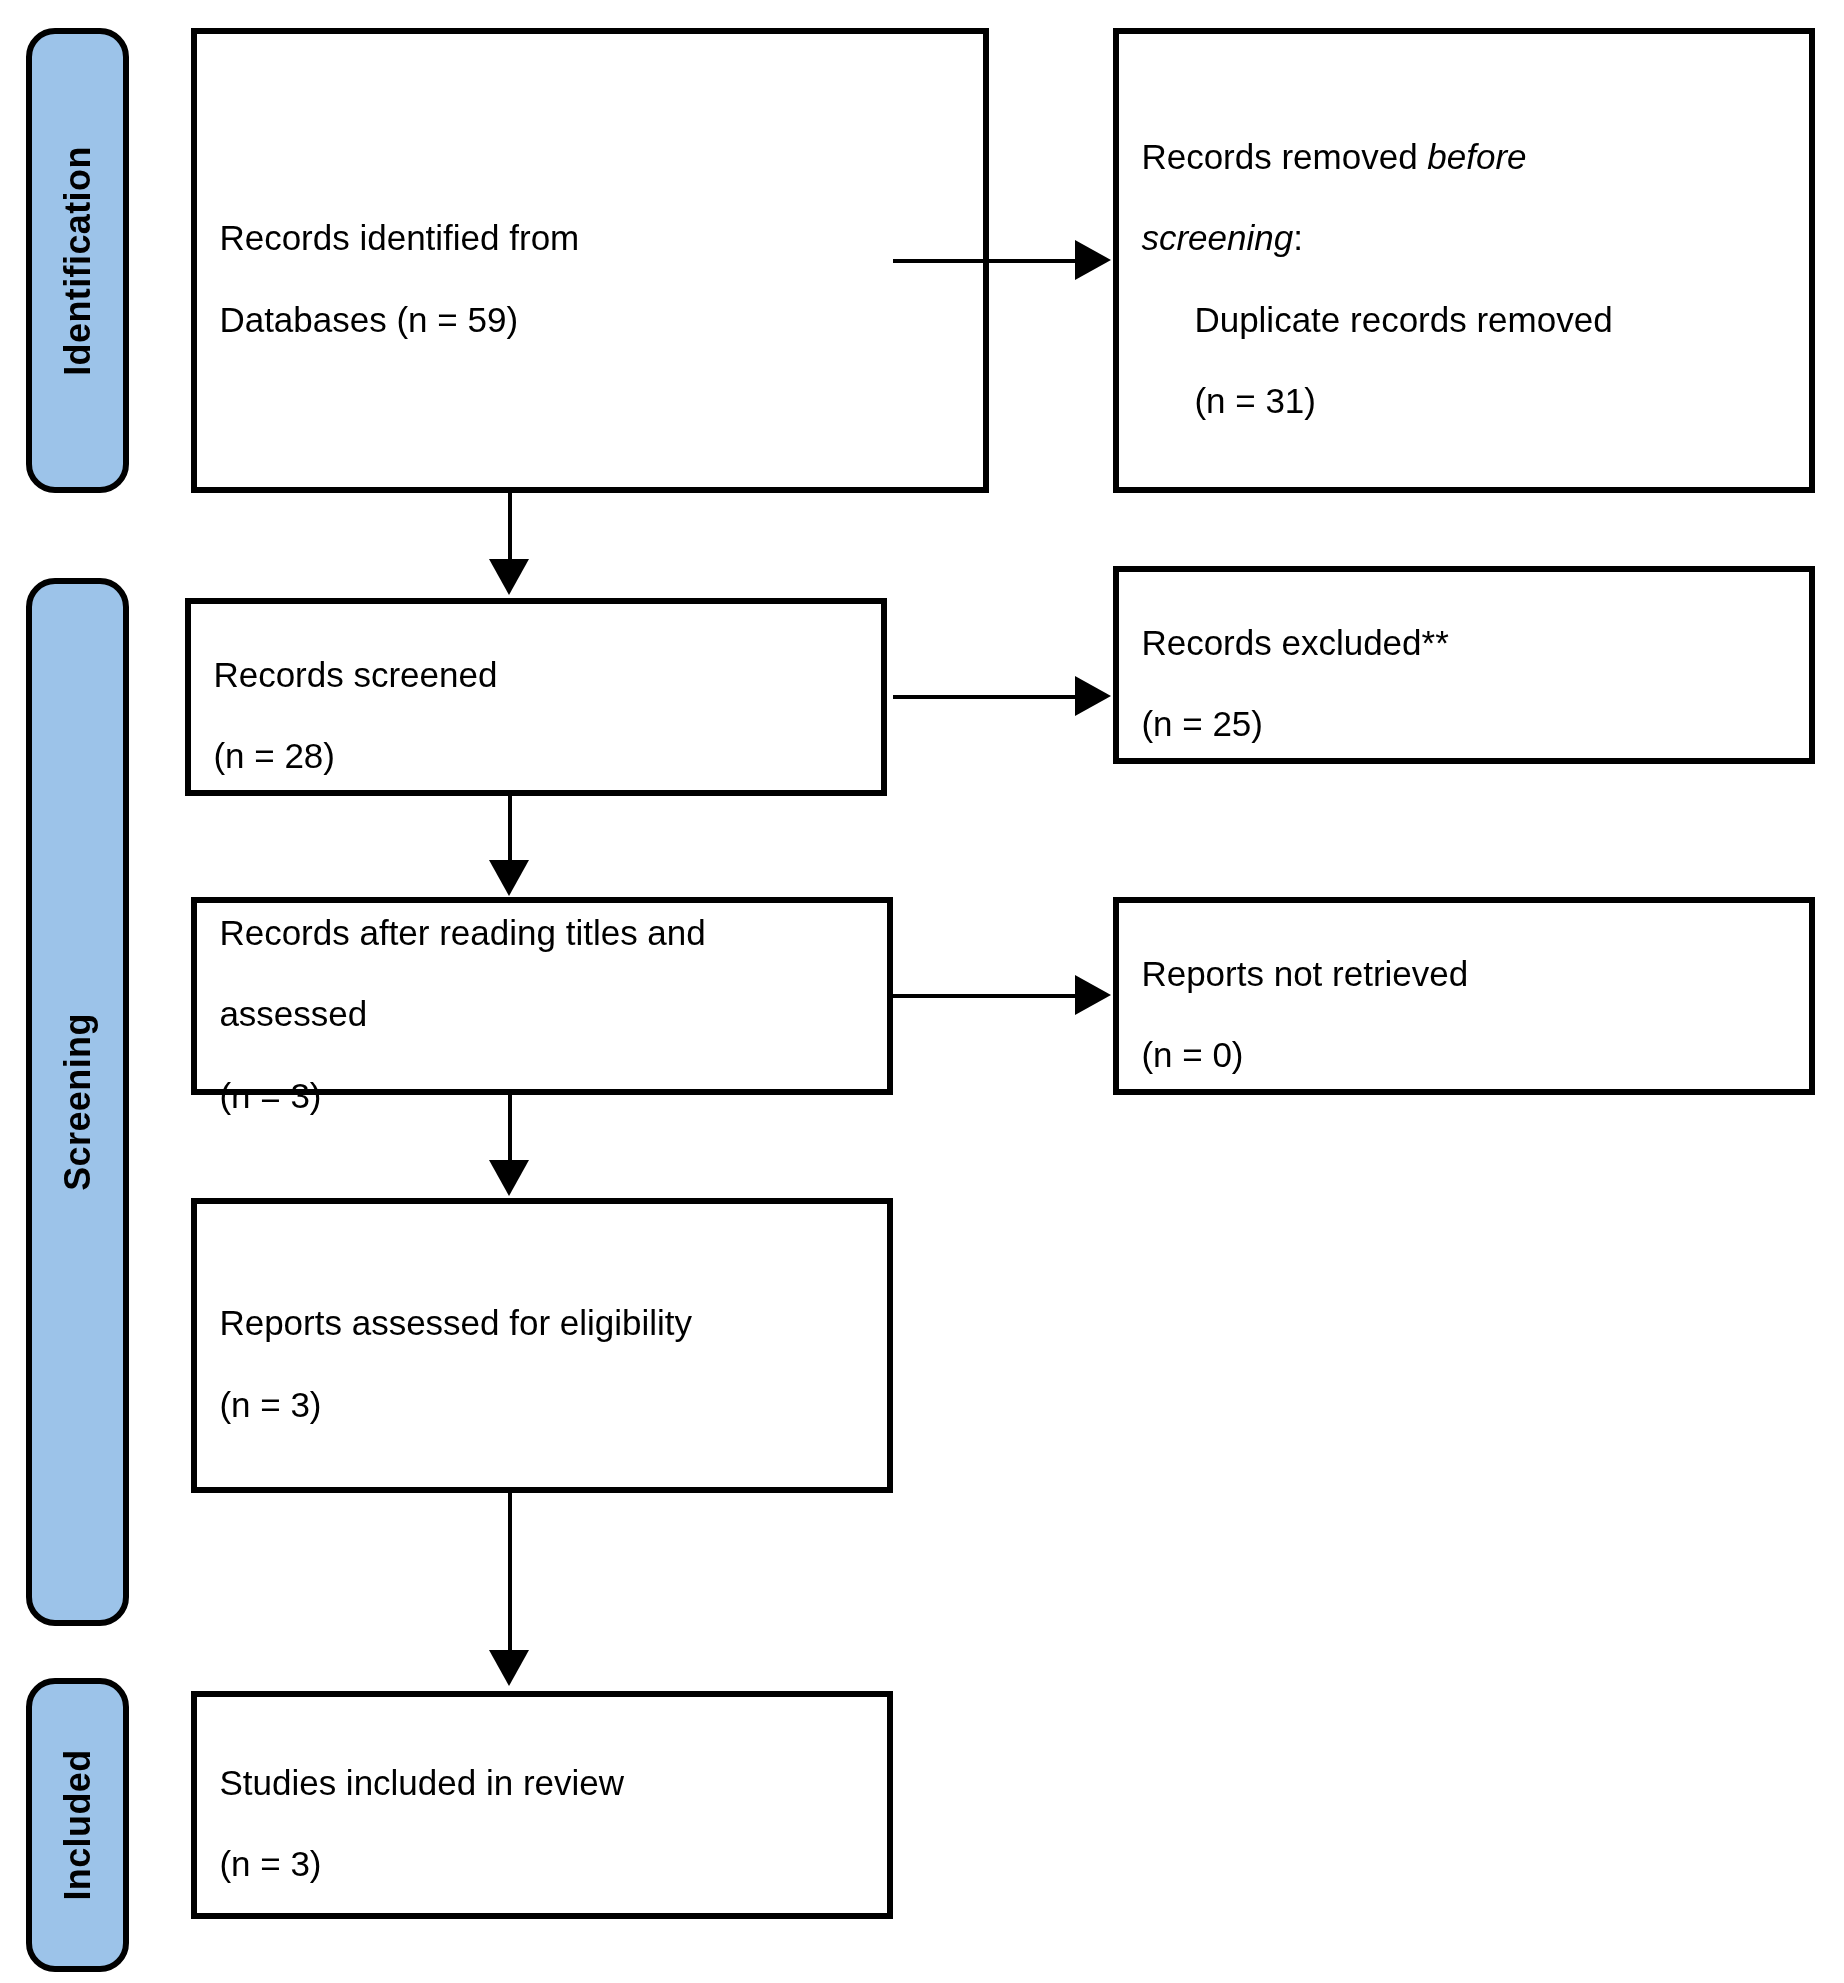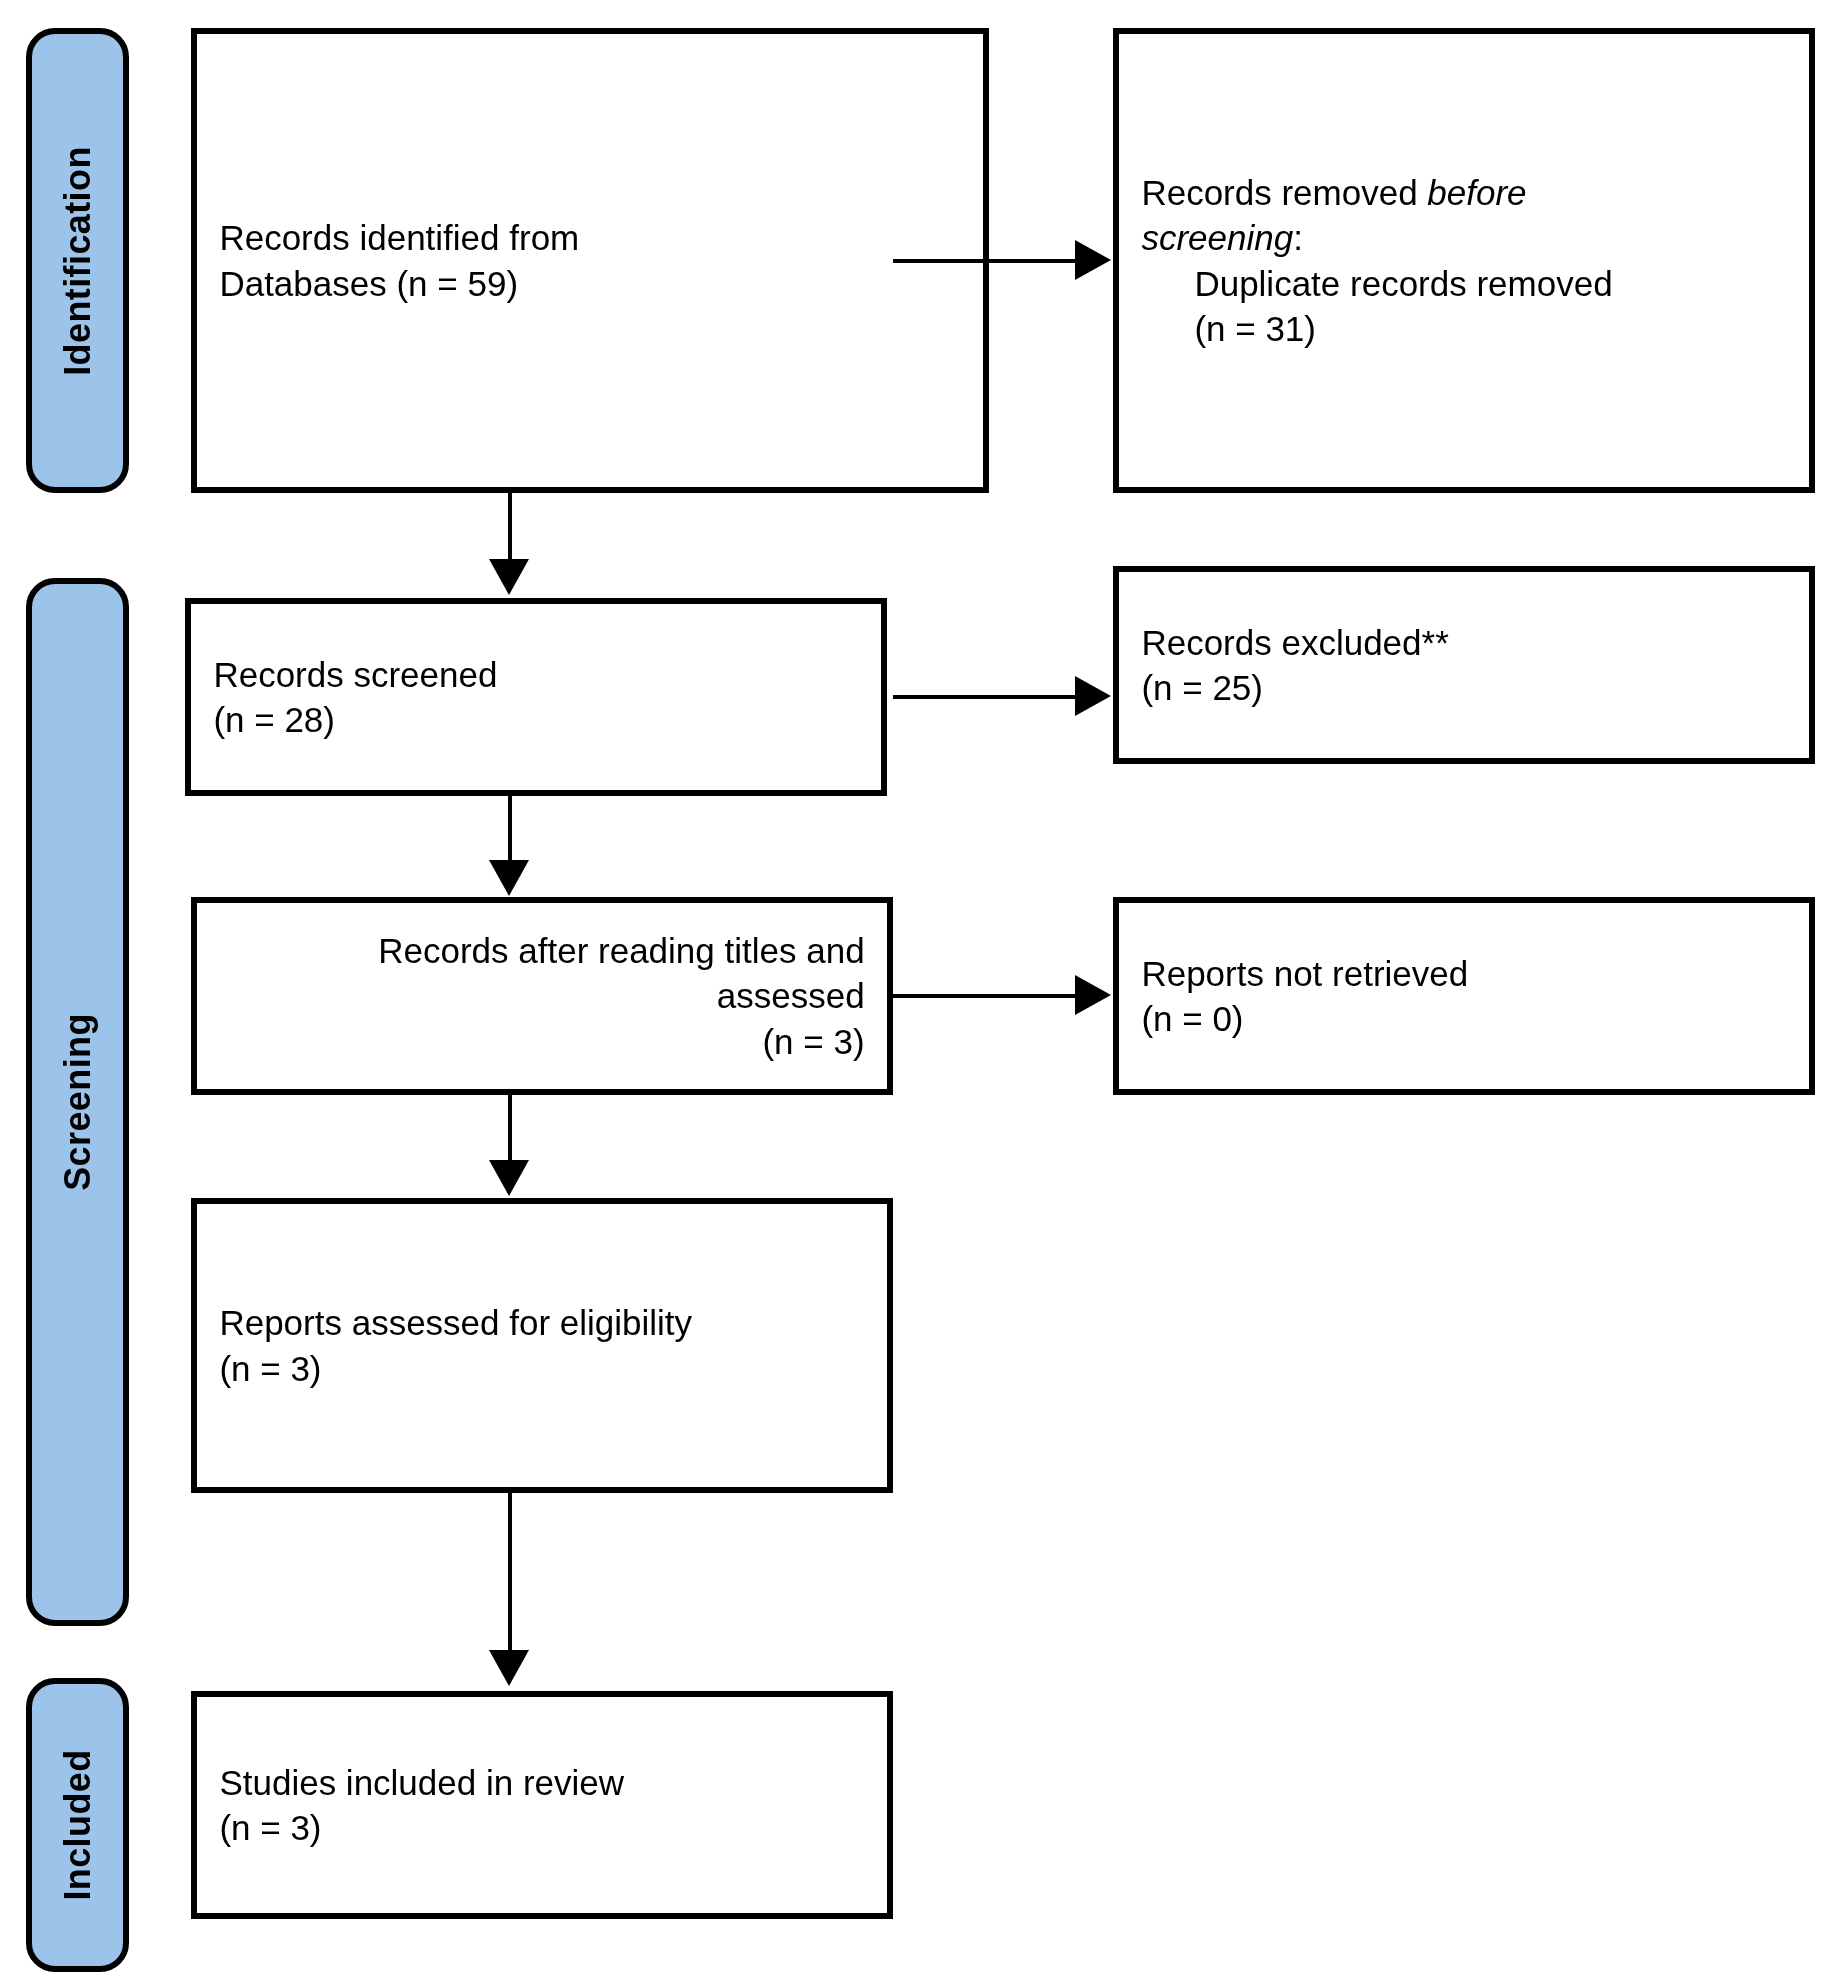--- a/index.html
+++ b/index.html
@@ -51,20 +51,21 @@
     padding: 0 22.4px;
     font-size: 35px;
     line-height: 1.30;
     color: #000000;
     width: 100%;
     box-sizing: border-box;
   }
   .flow-box .box-text .line {
     display: block;
     white-space: pre-wrap;
+    margin-top: 36px;
   }
   .flow-box .box-text .indent {
     padding-left: 53px;
   }
   .flow-box .box-text i {
     font-style: italic;
   }
   .flow-box .box-text sup {
     font-size: 35px;
     vertical-align: baseline;
@@ -151,21 +152,21 @@
       <span class="line">(n = 25)</span>
     </div>
   </div>
 
   <div class="conn-h" style="left:893px; top:695px; width:184px;"></div>
   <div class="arrow-right" style="left:1075px; top:676px;"></div>
 
   <div class="conn-v" style="left:508px; top:796px; width:4.3px; height:69px;"></div>
   <div class="arrow-down" style="left:489px; top:860px;"></div>
 
-  <div class="flow-box" style="left:191px; top:897px; width:702px; height:198px;text-align:right;">
+  <div class="flow-box" style="left:191px; top:897px; width:702px; height:198px;">
     <div class="box-text">
       <span class="line">Records after reading titles and</span>
       <span class="line">assessed</span>
       <span class="line">(n = 3)</span>
     </div>
   </div>
 
   <div class="flow-box" style="left:1113px; top:897px; width:702px; height:198px;">
     <div class="box-text">
       <span class="line">Reports not retrieved</span>

